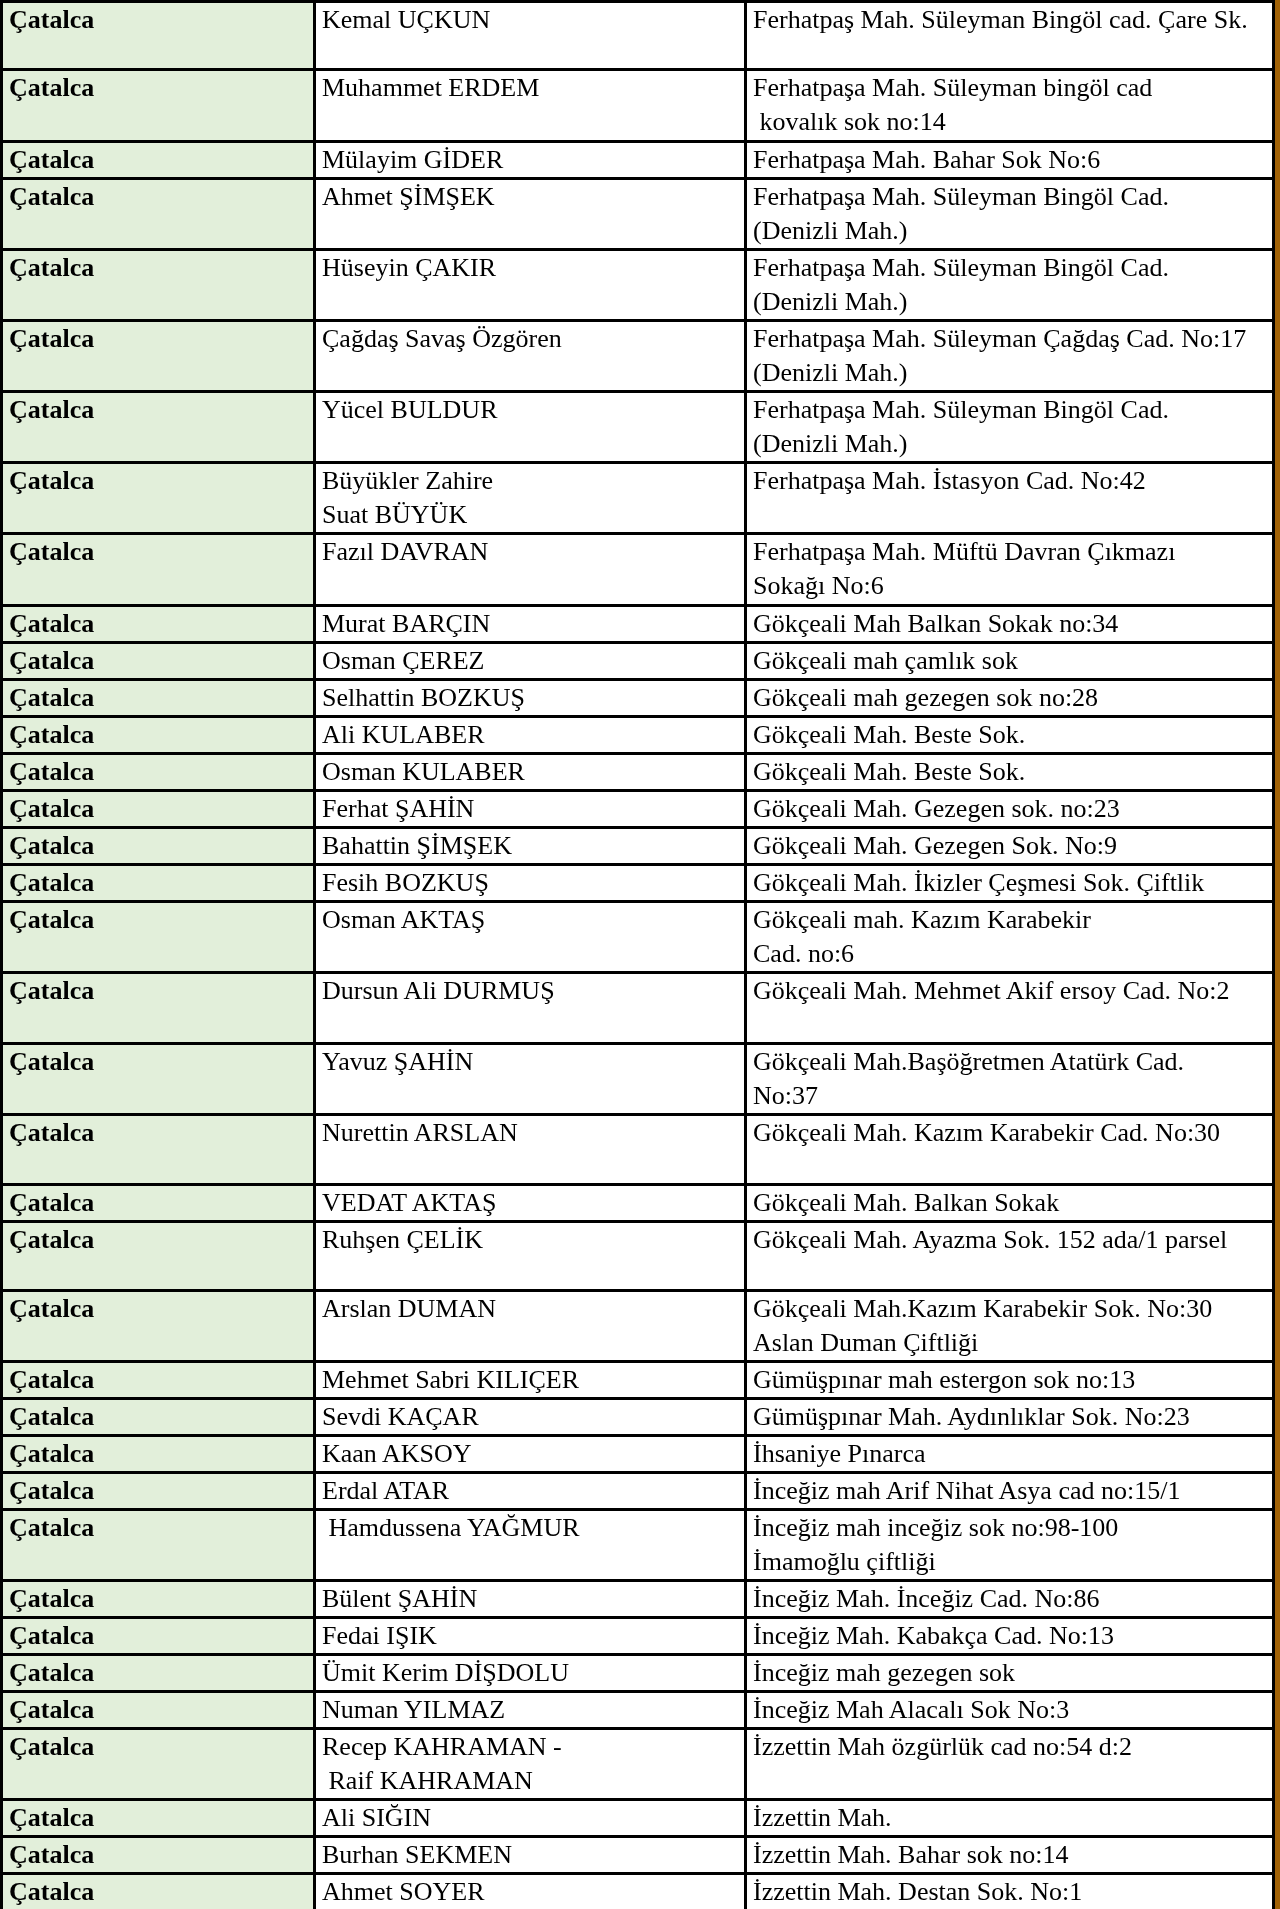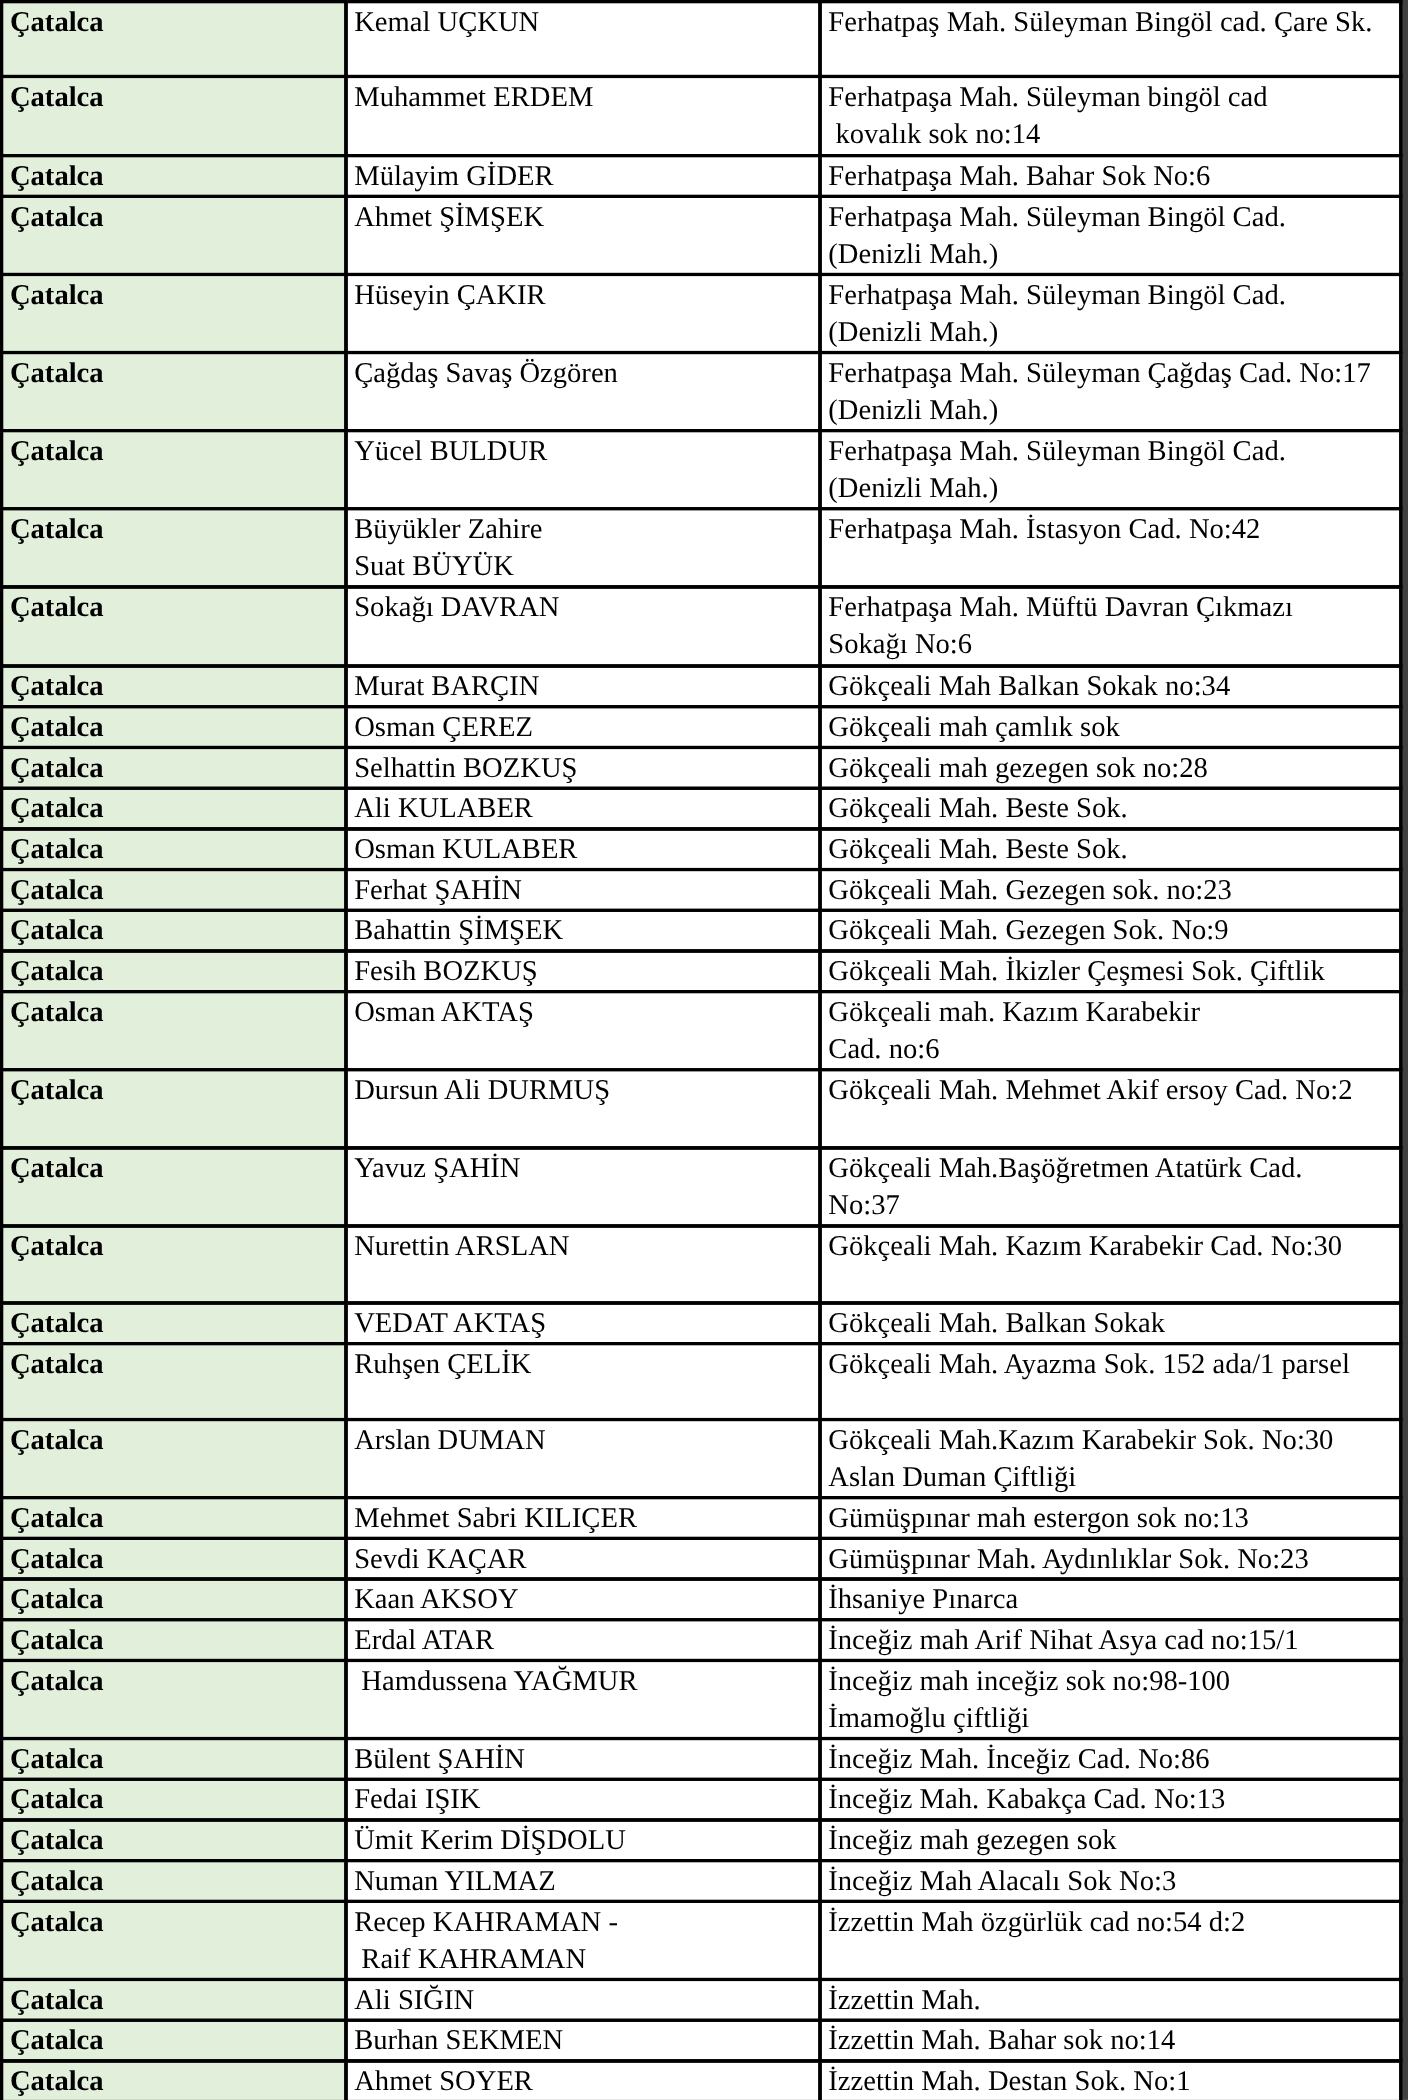--- a/index.html
+++ b/index.html
@@ -7,21 +7,21 @@
     padding: 0;
     background: #ffffff;
     width: 1280px;
     height: 1909px;
     overflow: hidden;
     font-family: "Liberation Serif", "DejaVu Serif", serif;
   }
   .sheet {
     width: 1280px;
     height: 1909px;
-    background: #404040;
+    background: #a16207;
   }
   table.addr-table {
     border-collapse: collapse;
     table-layout: fixed;
     width: 1272px;
     margin: 0;
   }
   table.addr-table td {
     border: 3px solid #000000;
     padding: 0 6px;
@@ -96,21 +96,21 @@
 (Denizli Mah.)</td>
   </tr>
         <tr style="height: 68px;">
     <td class="cell-district">Çatalca</td>
     <td class="cell-name">Büyükler Zahire
 Suat BÜYÜK</td>
     <td class="cell-address">Ferhatpaşa Mah. İstasyon Cad. No:42</td>
   </tr>
         <tr style="height: 72px;">
     <td class="cell-district">Çatalca</td>
-    <td class="cell-name">Sokağı DAVRAN</td>
+    <td class="cell-name">Fazıl DAVRAN</td>
     <td class="cell-address">Ferhatpaşa Mah. Müftü Davran Çıkmazı
 Sokağı No:6</td>
   </tr>
         <tr style="height: 35px;">
     <td class="cell-district">Çatalca</td>
     <td class="cell-name">Murat BARÇIN</td>
     <td class="cell-address">Gökçeali Mah Balkan Sokak no:34</td>
   </tr>
         <tr style="height: 34px;">
     <td class="cell-district">Çatalca</td>

